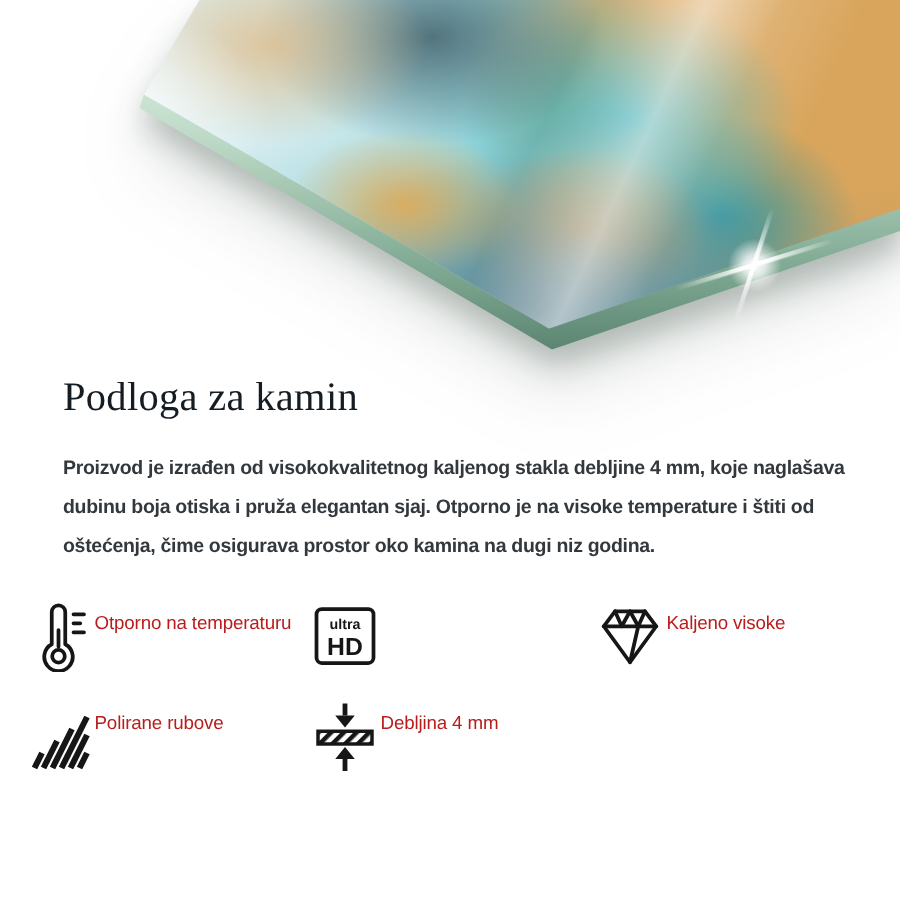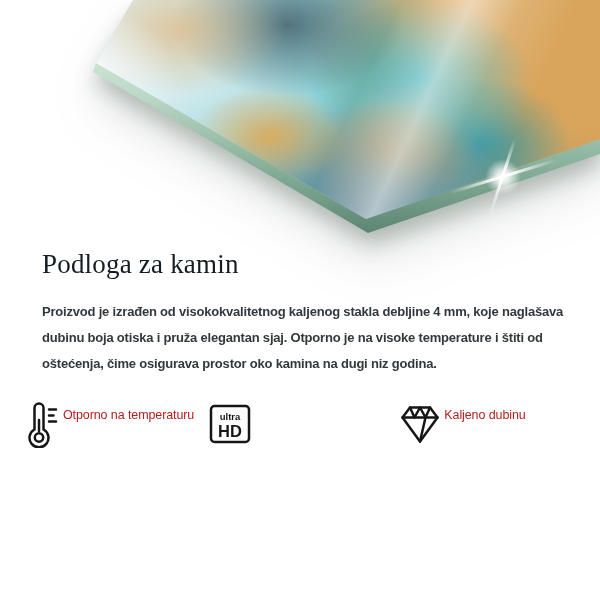--- a/index.html
+++ b/index.html
@@ -135,18 +135,50 @@
 
   <div class="feature">
     <div class="icon-box">
       <svg width="48" height="48" viewBox="0 0 48 48">
         <path class="stroke round" stroke-width="2.3" d="M14 7.5 H34 L41.5 17.5 L24 41.5 L6.5 17.5 Z"></path>
         <path class="stroke round" stroke-width="2" d="M6.5 17.5 H41.5"></path>
         <path class="stroke round" stroke-width="2" d="M14 7.5 L18.5 17.5 L24 7.5 L29.5 17.5 L34 7.5"></path>
         <path class="stroke round" stroke-width="1.8" d="M29.5 17.5 L24 41.5"></path>
       </svg>
     </div>
-    <div class="label">Kaljeno dubinu</div>
+    <div class="label">Kaljeno visoke</div>
   </div>
 
+  <div class="feature">
+    <div class="icon-box">
+      <svg width="48" height="48" viewBox="0 0 48 48">
+        <g stroke="#161616" stroke-width="4" stroke-linecap="butt">
+          <path d="M8 45 L13 35"></path>
+          <path d="M14 45 L23 27"></path>
+          <path d="M20 45 L33 19"></path>
+          <path d="M26 45 L43 11"></path>
+          <path d="M32 45 L43 23"></path>
+          <path d="M38 45 L43 35"></path>
+        </g>
+      </svg>
+    </div>
+    <div class="label">Polirane rubove</div>
+  </div>
 
+  <div class="feature">
+    <div class="icon-box">
+      <svg width="48" height="48" viewBox="0 0 48 48">
+        <defs>
+          <pattern id="hatch" width="6" height="6" patternUnits="userSpaceOnUse" patternTransform="rotate(45)">
+            <rect width="3" height="6" fill="#161616"></rect>
+          </pattern>
+        </defs>
+        <path d="M24 2 V10" stroke="#161616" stroke-width="3.2"></path>
+        <polygon points="17.5,10 30.5,10 24,18" fill="#161616"></polygon>
+        <rect x="6" y="20.5" width="36" height="8.5" fill="url(#hatch)" stroke="#161616" stroke-width="2.3"></rect>
+        <polygon points="17.5,39 30.5,39 24,31" fill="#161616"></polygon>
+        <path d="M24 39 V47" stroke="#161616" stroke-width="3.2"></path>
+      </svg>
+    </div>
+    <div class="label">Debljina 4 mm</div>
+  </div>
 
 </div>
 
 </body></html>

